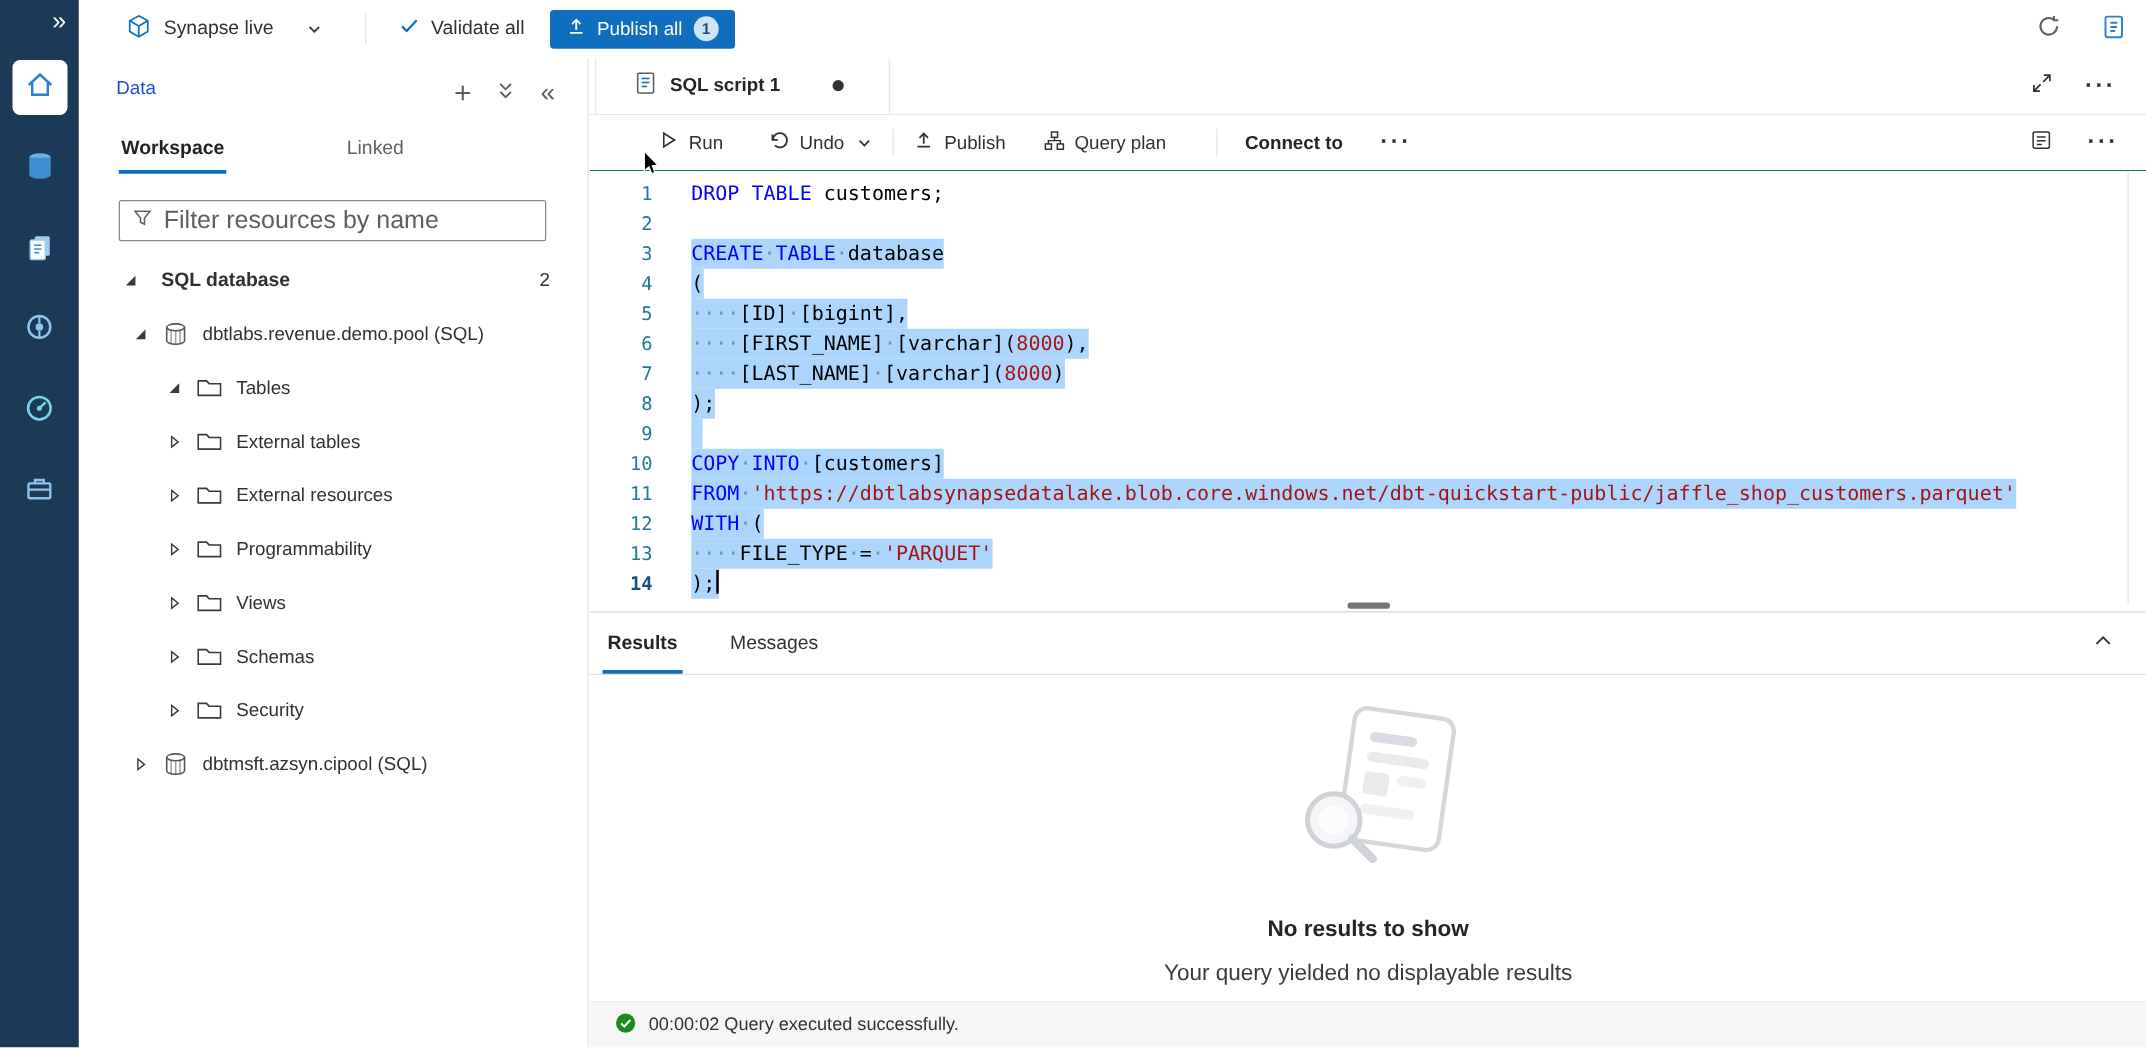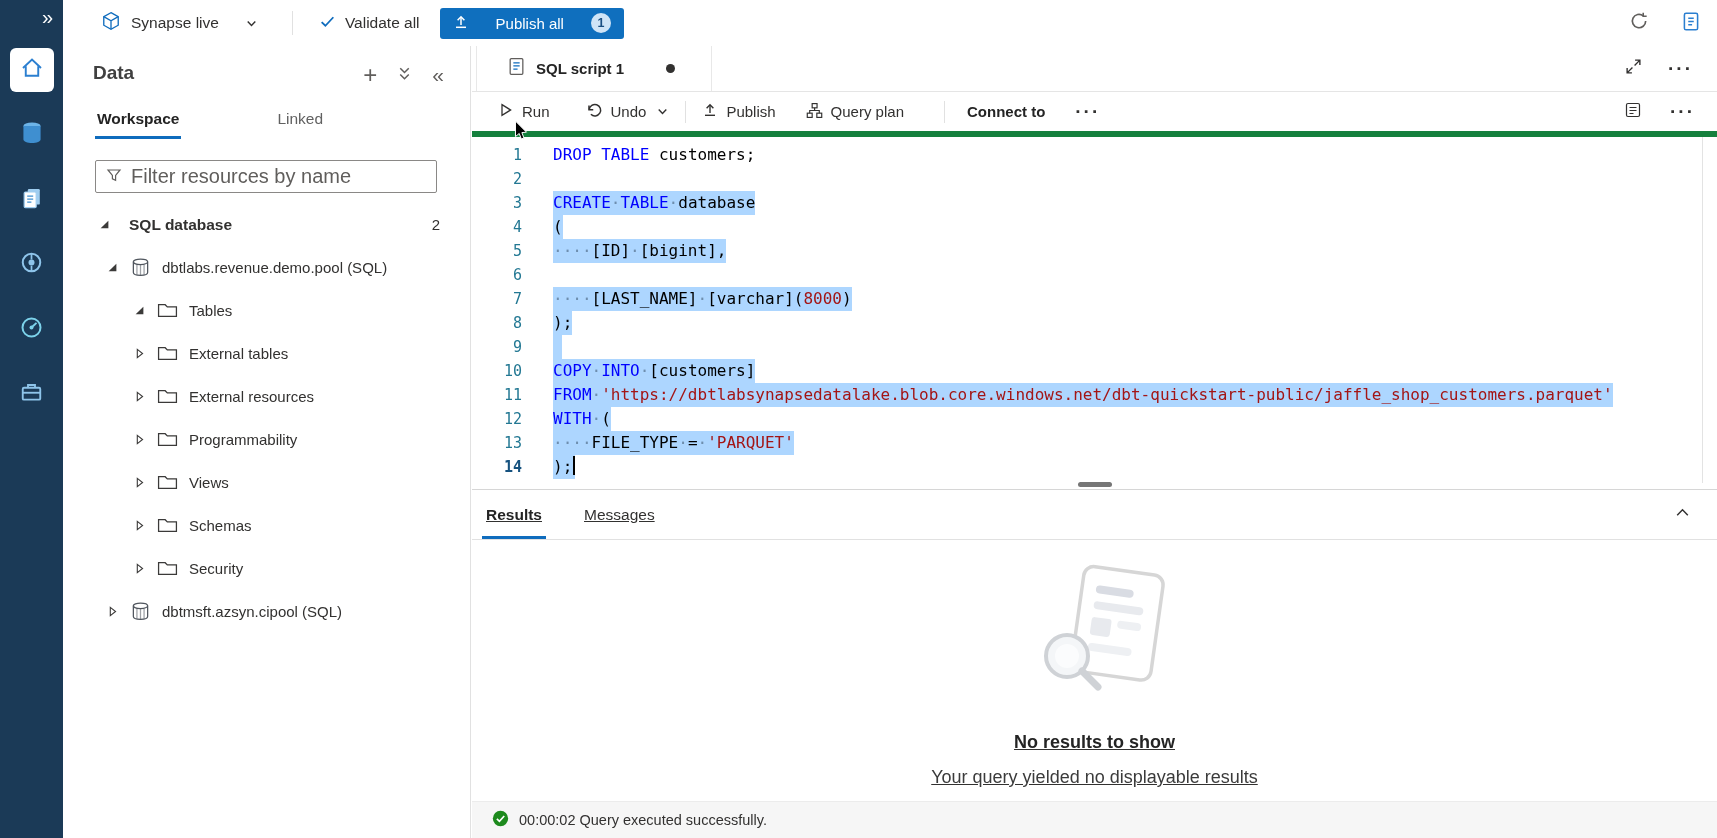--- a/index.html
+++ b/index.html
@@ -13,28 +13,28 @@
   .rail-item { position:absolute; left:0; width:63px; height:44px; display:flex; align-items:center; justify-content:center; }
   .rail-tile { width:44px; height:44px; background:#fff; border-radius:6px; display:flex; align-items:center; justify-content:center; }
 
   
   .topbar { position:absolute; left:63px; top:0; right:0; height:46px; background:#fff; display:flex; align-items:center; z-index:4; }
   .ws-switcher { margin-left:38px; display:flex; align-items:center; gap:10px; font-size:15.5px; cursor:pointer; }
   .ws-chev { margin-left:16px; display:flex; }
   .tb-vsep { width:1px; height:24px; background:#e1e1e1; margin-left:34px; }
   .validate { margin-left:26px; display:flex; align-items:center; gap:9px; font-size:15.5px; cursor:pointer; }
   .publish-all { margin-left:20px; height:31px; background:#0f6fbe; border:none; border-radius:3px; color:#fff;
-                 display:flex; align-items:center; gap:27px; padding:0 13px; font-size:15px; cursor:pointer; font-family:inherit; }
+                 display:flex; align-items:center; gap:9px; padding:0 13px; font-size:15px; cursor:pointer; font-family:inherit; }
   .publish-badge { width:20px; height:20px; border-radius:50%; background:#cfe4f7; color:#1b4f82; font-size:12.5px;
                    font-weight:700; display:flex; align-items:center; justify-content:center; }
   .topbar-right { margin-left:auto; display:flex; align-items:center; gap:32px; padding-right:16px; }
 
   
   .leftpanel { position:absolute; left:63px; top:46px; width:408px; bottom:0; background:#fff; border-right:1px solid #e1e1e1; z-index:3; }
-  .panel-title { position:absolute; left:30px; top:16px; font-size:19px; font-weight:700; color:#404040; }
+  .panel-title { position:absolute; left:30px; top:16px; font-size:15px; font-weight:400; color:#1d4ed8; }
   .panel-actions { position:absolute; right:26px; top:18px; display:flex; gap:20px; align-items:center; color:#605e5c; }
   .pa-plus { font-size:24px; line-height:22px; cursor:pointer; }
   .pa-dblleft { font-size:21px; line-height:22px; cursor:pointer; }
   .panel-tabs { position:absolute; top:64px; left:32px; display:flex; gap:96px; }
   .ptab { font-size:15.5px; color:#616161; padding-bottom:8px; cursor:pointer; }
   .ptab.active { color:#242424; font-weight:600; border-bottom:3px solid #0f6cbd; padding-left:2px; padding-right:2px; }
   .filter { position:absolute; top:114px; left:32px; right:33px; height:33px; border:1px solid #8a8886; border-radius:2px;
             display:flex; align-items:center; padding:0 10px; gap:9px; background:#fff; }
   .filter input { border:none; outline:none; flex:1; font-size:20px; font-family:inherit; color:#242424; background:transparent; }
   .filter input::placeholder { color:#605e5c; }
@@ -54,21 +54,21 @@
   .main { position:absolute; left:472px; top:46px; right:0; bottom:0; background:#fff; }
 
   .tabbar { position:absolute; top:0; left:0; right:0; height:46px; border-bottom:1px solid #e5e5e5; display:flex; align-items:stretch; }
   .doc-tab { margin-left:4px; width:236px; border-left:1px solid #e8e8e8; border-right:1px solid #e8e8e8;
              display:flex; align-items:center; padding:0 30px; background:#fff; cursor:pointer; }
   .doc-tab-title { margin-left:10px; font-size:15px; font-weight:600; color:#242424; }
   .dirty-dot { width:9px; height:9px; border-radius:50%; background:#323130; margin-left:auto; margin-right:6px; }
   .tabbar-right { margin-left:auto; display:flex; align-items:center; gap:26px; padding-right:24px; }
   .ellipsis { font-size:19px; font-weight:700; letter-spacing:2px; color:#323130; cursor:pointer; line-height:10px; }
 
-  .toolbar { position:absolute; top:46px; left:0; right:0; height:45px; display:flex; align-items:center; border-bottom:6px solid #15803d; }
+  .toolbar { position:absolute; top:46px; left:0; right:0; height:45px; display:flex; align-items:center; border-bottom:1px solid #15803d;padding-left:29px; }
   .tb-btn { display:flex; align-items:center; gap:8px; font-size:15px; color:#323130; cursor:pointer; }
   .tb-btn.run { margin-left:26px; }
   .tb-btn.undo { margin-left:36px; }
   .tb-chevbtn { margin-left:10px; display:flex; cursor:pointer; }
   .tb-sep { width:1px; height:22px; background:#e1e1e1; margin-left:16px; }
   .tb-btn.publish { margin-left:16px; }
   .tb-btn.queryplan { margin-left:30px; }
   .tb-sep.s2 { margin-left:40px; }
   .connect-label { margin-left:22px; font-size:15px; font-weight:600; color:#242424; }
   .connect-dd { margin-left:20px; width:274px; height:32px; border:1px solid #8a8886; border-radius:2px; background:#fff;
@@ -89,21 +89,21 @@
   .t-kw { color:#0000ff; }
   .t-pl { color:#000; }
   .t-str { color:#a31515; }
   .t-num { color:#a31515; }
   .t-ws { color:#6e8eae; }
   .caret { display:inline-block; width:2px; height:19px; background:#000; vertical-align:-3px; margin-left:1px; }
   .vline { position:absolute; right:14px; top:0; bottom:6px; width:1px; background:#e3e3e3; }
   .hthumb { position:absolute; left:606px; bottom:2px; width:34px; height:5px; background:#767676; border-radius:3px; cursor:pointer; }
 
   
-  .results { position:absolute; top:443px; left:0; right:0; bottom:0; border-top:1px solid #d6d6d6; background:#fff;text-decoration:underline; }
+  .results { position:absolute; top:443px; left:0; right:0; bottom:0; border-top:1px solid #d6d6d6; background:#fff; }
   .rtabs { height:50px; display:flex; align-items:stretch; border-bottom:1px solid #e1e1e1; padding-left:10px; position:relative; }
   .rtab { font-size:15.5px; color:#323130; margin-right:34px; display:flex; align-items:center; padding:0 4px; position:relative; cursor:pointer; }
   .rtab.active { font-weight:600; color:#242424; }
   .rtab.active::after { content:""; position:absolute; left:0; right:0; bottom:0; height:3px; background:#0f6cbd; }
   .collapse-btn { position:absolute; right:26px; top:14px; cursor:pointer; display:flex; }
   .empty-state { text-align:center; padding-top:16px; }
   .empty-title { font-size:18px; font-weight:700; color:#242424; margin-top:22px; }
   .empty-sub { font-size:18px; color:#3b3b3b; margin-top:14px; }
   .statusbar { position:absolute; left:0; right:0; bottom:0; height:37px; background:#f6f6f6; border-top:1px solid #ececec;
                display:flex; align-items:center; gap:10px; padding-left:20px; font-size:14.5px; color:#323130;margin-top:43px; }
@@ -515,20 +515,21 @@
           <div class="cl">
             <span class="ln">4</span>
             <span class="ct sel"><span class="t-pl">(</span></span>
           </div>
           <div class="cl">
             <span class="ln">5</span>
             <span class="ct sel"><span class="t-ws">····</span><span class="t-pl">[ID]</span><span class="t-ws">·</span><span class="t-pl">[bigint],</span></span>
           </div>
           <div class="cl">
             <span class="ln">6</span>
+            <span class="ct sel"><span class="t-ws">····</span><span class="t-pl">[FIRST_NAME]</span><span class="t-ws">·</span><span class="t-pl">[varchar](</span><span class="t-num">8000</span><span class="t-pl">),</span></span>
           </div>
           <div class="cl">
             <span class="ln">7</span>
             <span class="ct sel"><span class="t-ws">····</span><span class="t-pl">[LAST_NAME]</span><span class="t-ws">·</span><span class="t-pl">[varchar](</span><span class="t-num">8000</span><span class="t-pl">)</span></span>
           </div>
           <div class="cl">
             <span class="ln">8</span>
             <span class="ct sel"><span class="t-pl">);</span></span>
           </div>
           <div class="cl">

